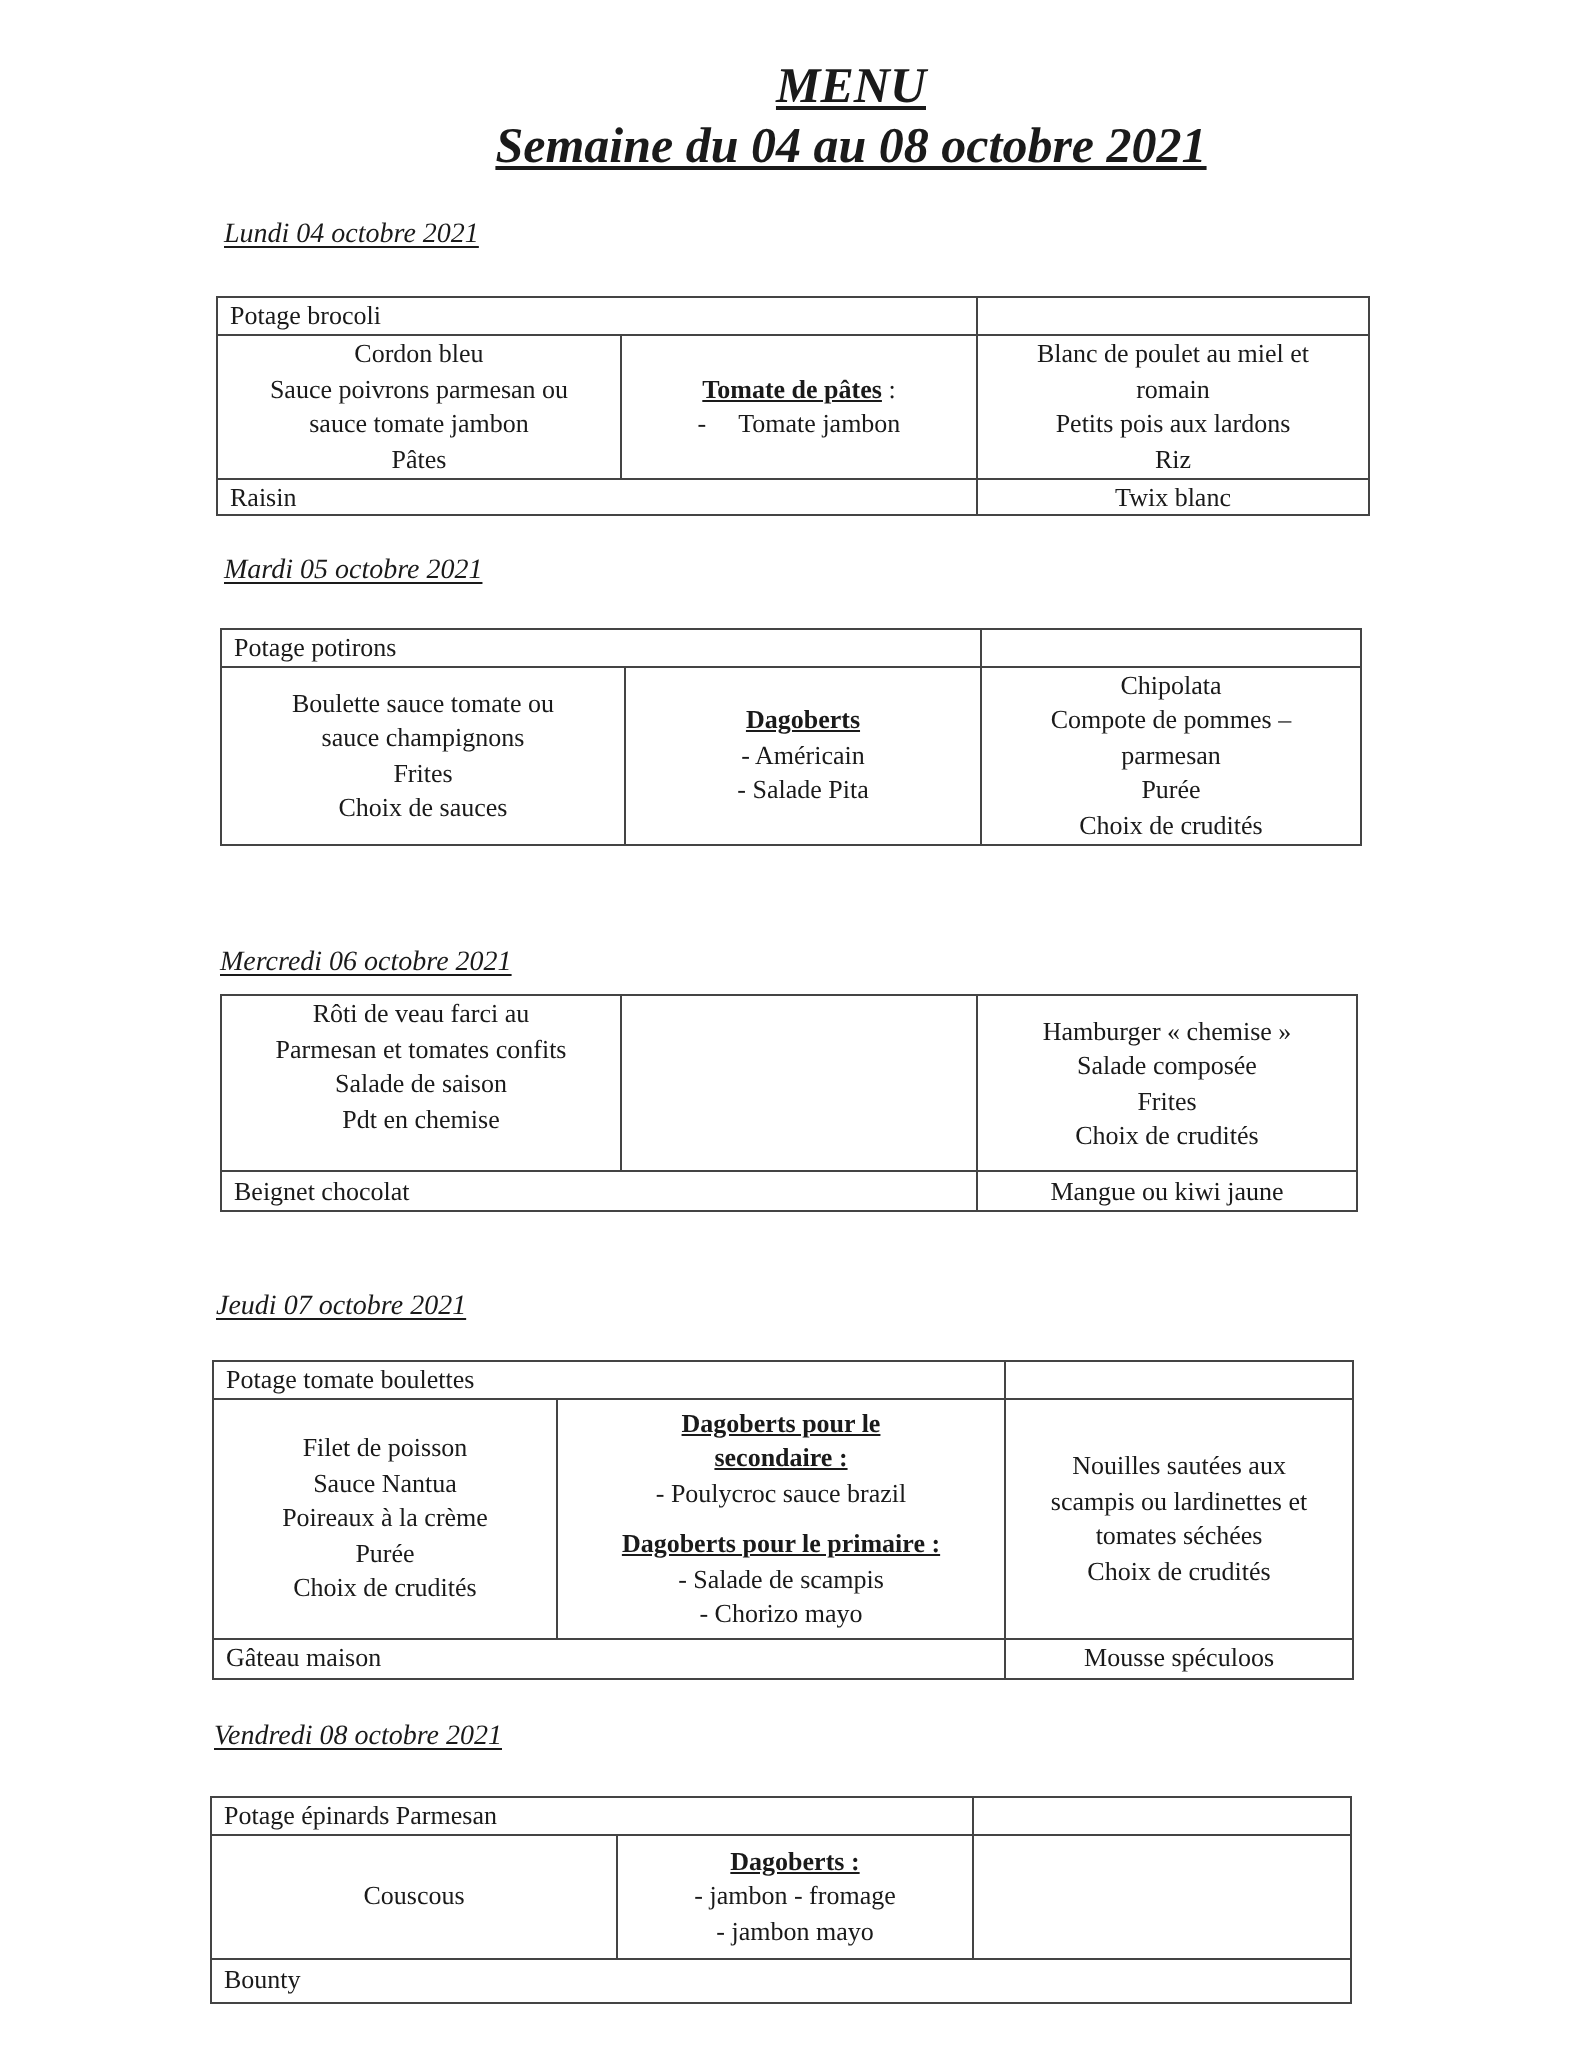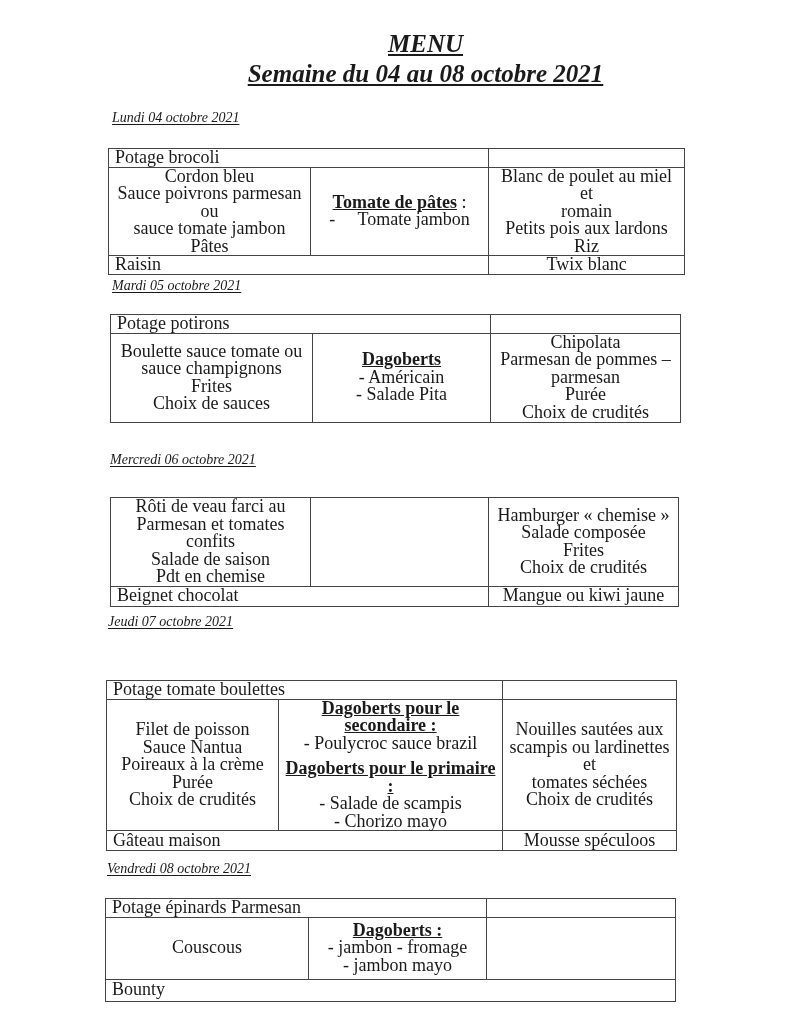--- a/index.html
+++ b/index.html
@@ -14,21 +14,21 @@
     text-decoration-thickness: 2px; text-underline-offset: 2px;
   }
   .t1 { top: 30px; font-size: 25px; left: 30px; }
   .t2 { top: 60px; font-size: 25px; left: 30px; }
   .day {
     position: absolute; font-weight: normal; font-style: italic; font-size: 14px;
     text-decoration: underline; text-underline-offset: 2px;
   }
   table.menu {
     position: absolute; border-collapse: collapse; table-layout: fixed;
-    font-size: 18px; line-height: 17.5px;
+    font-size: 13px; line-height: 17.5px;
   }
   table.menu td {
     border: 1px solid #444; padding: 0 6px; vertical-align: middle;
   }
   td.left { text-align: left; }
   td.center { text-align: center; }
   .hdr { font-weight: bold; text-decoration: underline; }
   .line { display: block; }
 </style>
 </head>
@@ -93,30 +93,30 @@
       <span class="line">Frites</span>
       <span class="line">Choix de sauces</span>
     </td>
     <td class="center">
       <span class="line hdr">Dagoberts</span>
       <span class="line">- Américain</span>
       <span class="line">- Salade Pita</span>
     </td>
     <td class="center">
       <span class="line">Chipolata</span>
-      <span class="line">Parmesan de pommes –</span>
+      <span class="line">Compote de pommes –</span>
       <span class="line">parmesan</span>
       <span class="line">Purée</span>
       <span class="line">Choix de crudités</span>
     </td>
   </tr>
 </tbody>
   </table>
 
-<div class="day" style="left:110px;top:452px;">Mercredi 06 octobre 2021</div>
+<div class="day" style="left:110px;top:474px;">Mercredi 06 octobre 2021</div>
 <table class="menu" style="left:110px;top:497px;width:568px;">
   <colgroup>
       <col style="width:200px">
       <col style="width:178px">
       <col style="width:190px">
     </colgroup>
   <tbody>
   <tr style="height:88px">
     <td class="center" style="vertical-align:top;">
       <span class="line">Rôti de veau farci au</span>
@@ -132,21 +132,21 @@
       <span class="line">Choix de crudités</span>
     </td>
   </tr>
   <tr style="height:20px">
     <td class="left" colspan="2">Beignet chocolat</td>
     <td class="center">Mangue ou kiwi jaune</td>
   </tr>
 </tbody>
   </table>
 
-<div class="day" style="left:108px;top:614px;">Jeudi 07 octobre 2021</div>
+<div class="day" style="left:108px;top:646px;">Jeudi 07 octobre 2021</div>
 <table class="menu" style="left:106px;top:680px;width:570px;">
   <colgroup>
       <col style="width:172px">
       <col style="width:224px">
       <col style="width:174px">
     </colgroup>
   <tbody>
       <tr style="height:18px">
     <td class="left" colspan="2">Potage tomate boulettes</td>
     <td></td>

